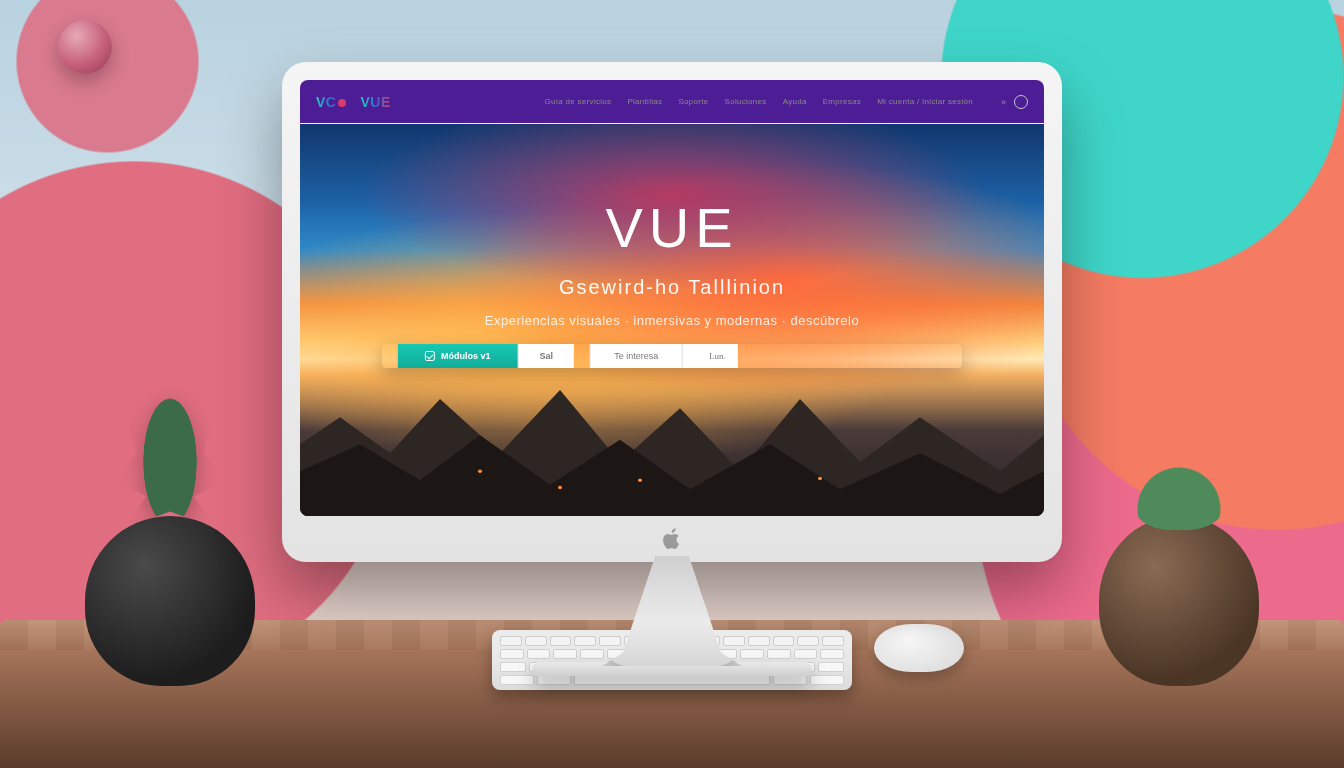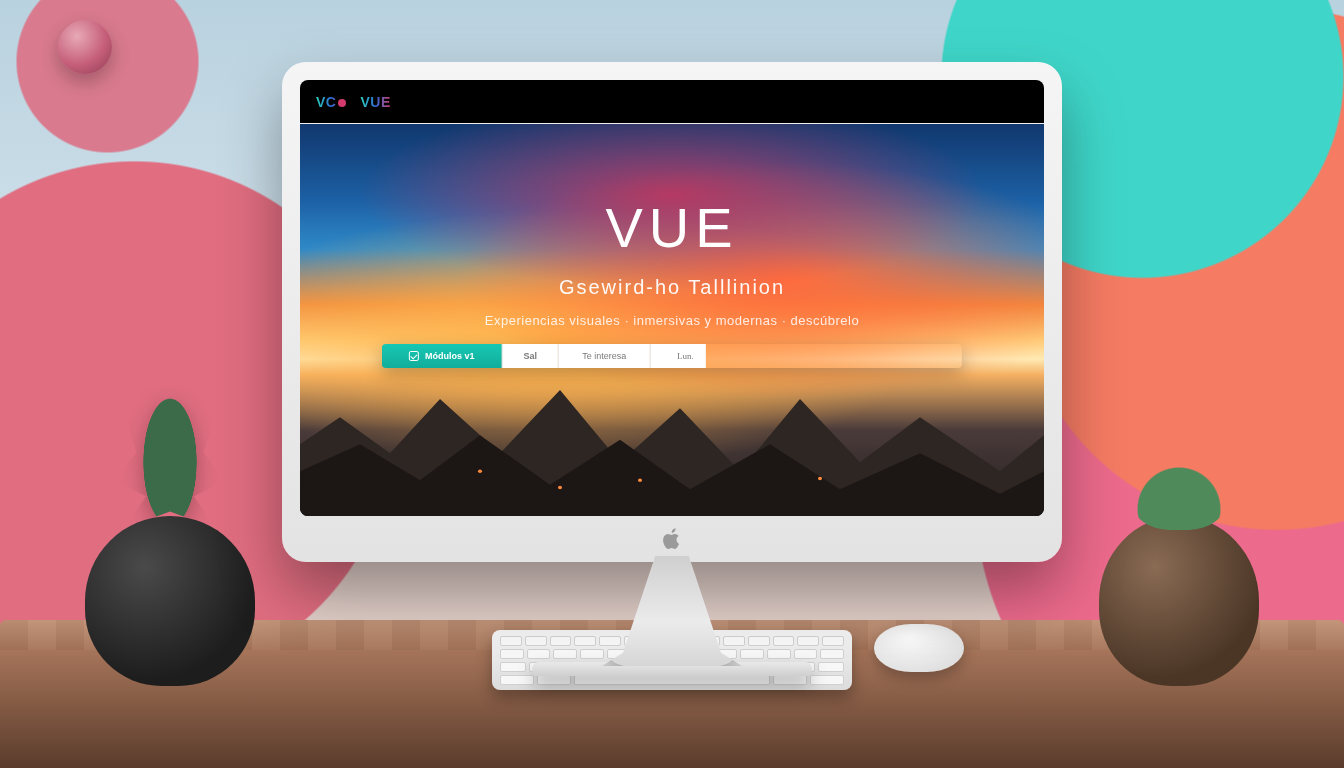--- a/index.html
+++ b/index.html
@@ -112,21 +112,21 @@
     background: linear-gradient(180deg,#e9e9e9,#cfcfcf);
     box-shadow: 0 10px 18px rgba(0,0,0,.3);
   }
 
   
   .screen{
     width:100%; height:100%; border-radius:8px; overflow:hidden; position:relative;
     background:#fff;
   }
   .topbar{
-    height:44px; background:#000000; display:flex; align-items:center;
+    height:44px; background:#4c1d95; display:flex; align-items:center;
     padding:0 16px; gap:18px; font-size:8px; color:#8a8a8a;
     border-bottom:1px solid #eeeeee;
   }
   .logo-group{ display:flex; align-items:center; gap:14px; }
   .logo{
     font-weight:800; font-size:14px; letter-spacing:.5px;
     background: linear-gradient(90deg,#2bd4bd 0%, #2b6bd4 50%, #d43b6c 100%);
     -webkit-background-clip:text; background-clip:text; color:transparent;
   }
   .logo .dot{ display:inline-block; width:8px;height:8px;border-radius:50%;background:#d43b6c; margin-left:2px; vertical-align:middle;}
@@ -155,35 +155,36 @@
     width:74%; text-align:center; color:#fff;
   }
   .hero-title{ font-size:56px; font-weight:300; letter-spacing:6px; }
   .hero-sub{ font-size:20px; font-weight:300; letter-spacing:2px; margin-top:16px; opacity:.95;}
   .hero-tag{ font-size:13px; letter-spacing:.5px; margin-top:14px; opacity:.85; }
 
   .searchbar{
     position:absolute; left:50%; top:56%; transform:translateX(-50%);
     display:flex; width:78%; height:24px; border-radius:4px; overflow:hidden;
     box-shadow:0 6px 18px rgba(0,0,0,.25);
+    padding-left:16px;
   }
   .sb-seg{
     background:#fff; display:flex; align-items:center; padding:0 12px;
     font-size:9px; color:#7a7a7a; border-left:1px solid #e7e7e7;
   }
   .sb-seg:first-child{ border-left:none; }
   .sb-primary{
     background: linear-gradient(180deg,#17c8b3,#12ad9b); color:#fff; font-weight:600;
     flex:0 0 120px; border-left:none; justify-content:center; gap:6px;
   }
   .sb-primary .chk{ width:10px;height:10px;border:1.5px solid #ffffff; border-radius:2px; position:relative;}
   .sb-primary .chk::after{content:"";position:absolute;left:1px;top:2px;width:5px;height:3px;border-left:1.5px solid #fff;border-bottom:1.5px solid #fff;transform:rotate(-45deg);}
   .sb-wide{ flex:1 1 auto; }
   .sb-small{ flex:0 0 56px; justify-content:center;font-weight:bold; }
-  .sb-med{ flex:0 0 92px; justify-content:center; }
+  .sb-med{ flex:0 0 92px; justify-content:center;margin-left:16px; }
   .sb-last{ flex:0 0 56px; justify-content:flex-end;font-family:Liberation Serif, serif; }
   .sb-seg input{
     border:none; outline:none; width:100%; font-size:9px; color:#555; background:transparent;
   }
 </style>
 </head>
 <body>
 
 <div class="scene">
   <div class="sphere"></div>
@@ -252,20 +253,33 @@
 
   <div class="imac">
     <div class="bezel">
       <div class="screen">
 
         <div class="topbar">
           <div class="logo-group">
             <span class="logo"><span>VC</span><span class="dot"></span></span>
             <span class="logo">VUE</span>
           </div>
+          <nav class="nav">
+            <a href="#">Guía de servicios</a>
+            <a href="#">Plantillas</a>
+            <a href="#">Soporte</a>
+            <a href="#">Soluciones</a>
+            <a href="#">Ayuda</a>
+            <a href="#">Empresas</a>
+            <a href="#">Mi cuenta / Iniciar sesión</a>
+            <span class="nav-tail">
+              <span>»</span>
+              <span class="icon-circle"></span>
+            </span>
+          </nav>
         </div>
 
         <div class="hero">
           <div class="mountains">
             <svg viewBox="0 0 744 200" preserveAspectRatio="none">
               <path d="M0,120 L40,90 L90,130 L140,70 L200,130 L260,60 L320,140 L380,80 L440,150 L500,70 L560,140 L620,90 L700,150 L744,110 L744,200 L0,200 Z" fill="#2e2623"></path>
               <path d="M0,150 L60,120 L120,160 L180,110 L250,165 L320,115 L390,170 L470,120 L540,170 L620,130 L700,175 L744,150 L744,200 L0,200 Z" fill="#1c1715"></path>
               <circle cx="180" cy="150" r="2" fill="#ff8a3d"></circle>
                 <circle cx="340" cy="160" r="2" fill="#ff8a3d"></circle>
                 <circle cx="520" cy="158" r="2" fill="#ff8a3d"></circle>

